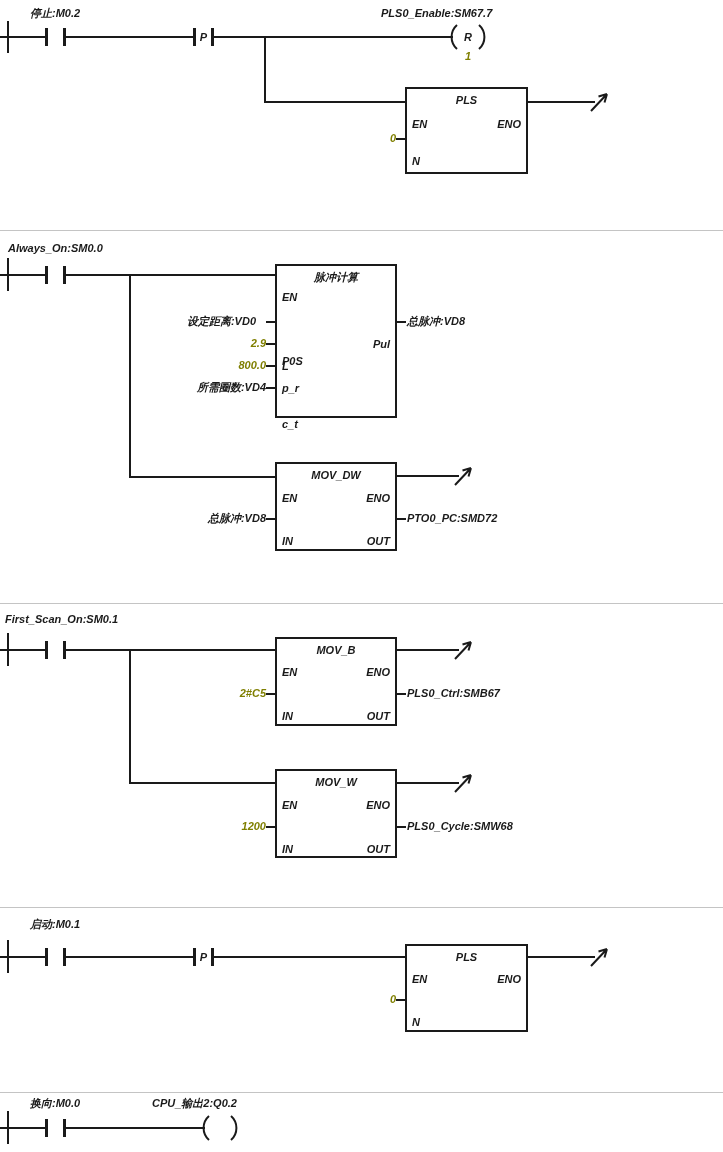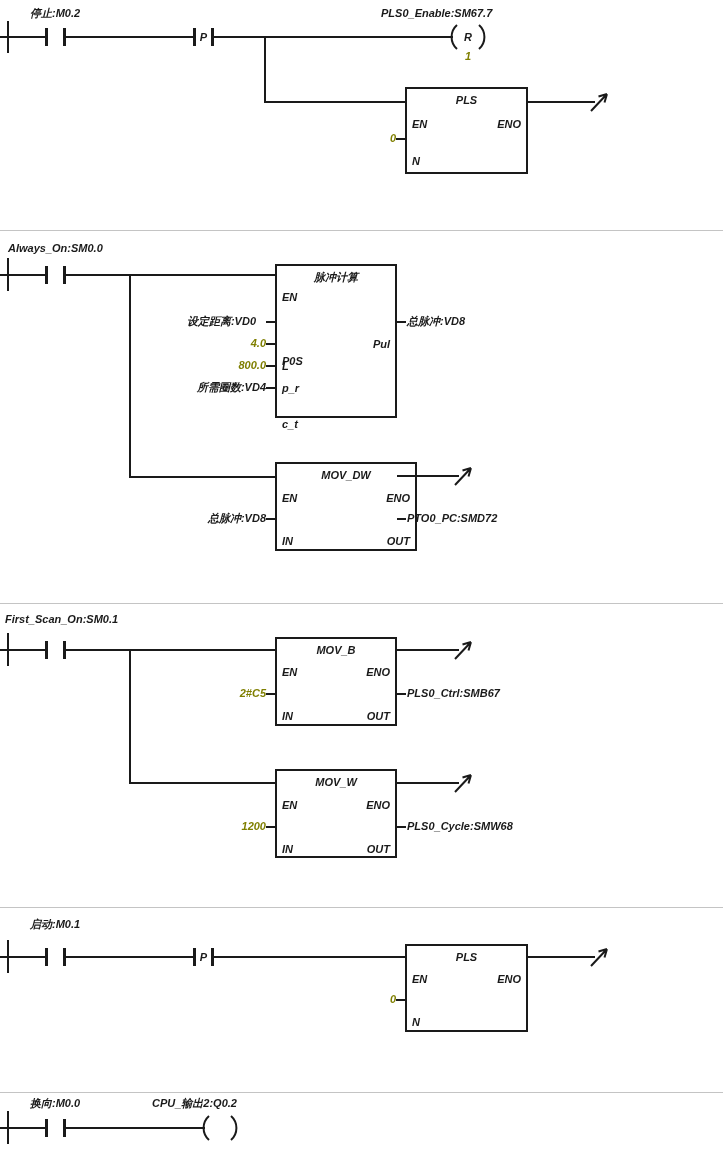--- a/index.html
+++ b/index.html
@@ -91,27 +91,27 @@
     <div class="lbl" style="left:5px;top:93px">L</div>
     <div class="lbl" style="left:5px;top:115px">p_r</div>
     <div class="lbl" style="left:5px;top:151px">c_t</div>
     <div class="lbl" style="right:5px;top:71px">Pul</div>
   </div>
   <div class="hw" style="left:266px;top:321px;width:9px"></div>
   <div class="hw" style="left:266px;top:343px;width:9px"></div>
   <div class="hw" style="left:266px;top:365px;width:9px"></div>
   <div class="hw" style="left:266px;top:387px;width:9px"></div>
   <div class="lbl" style="right:467px;top:314px">设定距离:VD0</div>
-  <div class="lbl const" style="right:457px;top:336px">4.0</div>
+  <div class="lbl const" style="right:457px;top:336px">2.9</div>
   <div class="lbl const" style="right:457px;top:358px">800.0</div>
   <div class="lbl" style="right:457px;top:380px">所需圈数:VD4</div>
   <div class="hw" style="left:397px;top:321px;width:9px"></div>
   <div class="lbl" style="left:407px;top:314px">总脉冲:VD8</div>
 
-  <div class="box" style="left:275px;top:442px;width:142px;height:89px">
+  <div class="box" style="left:275px;top:442px;width:122px;height:89px">
     <div class="lbl title">MOV_DW</div>
     <div class="lbl" style="left:5px;top:27px">EN</div>
     <div class="lbl" style="right:5px;top:27px">ENO</div>
     <div class="lbl" style="left:5px;top:70px">IN</div>
     <div class="lbl" style="right:5px;top:70px">OUT</div>
   </div>
   <div class="hw" style="left:397px;top:475px;width:55px"></div>
   <svg class="sym" style="left:450px;top:463px" width="26" height="26" viewBox="0 0 26 26">
     <path d="M0 13 H9 M5 22 L21 5 M21 5 L12.5 7.5 M21 5 L18.5 13.5" fill="none" stroke="#1a1a1a" stroke-width="2"></path>
   </svg>

